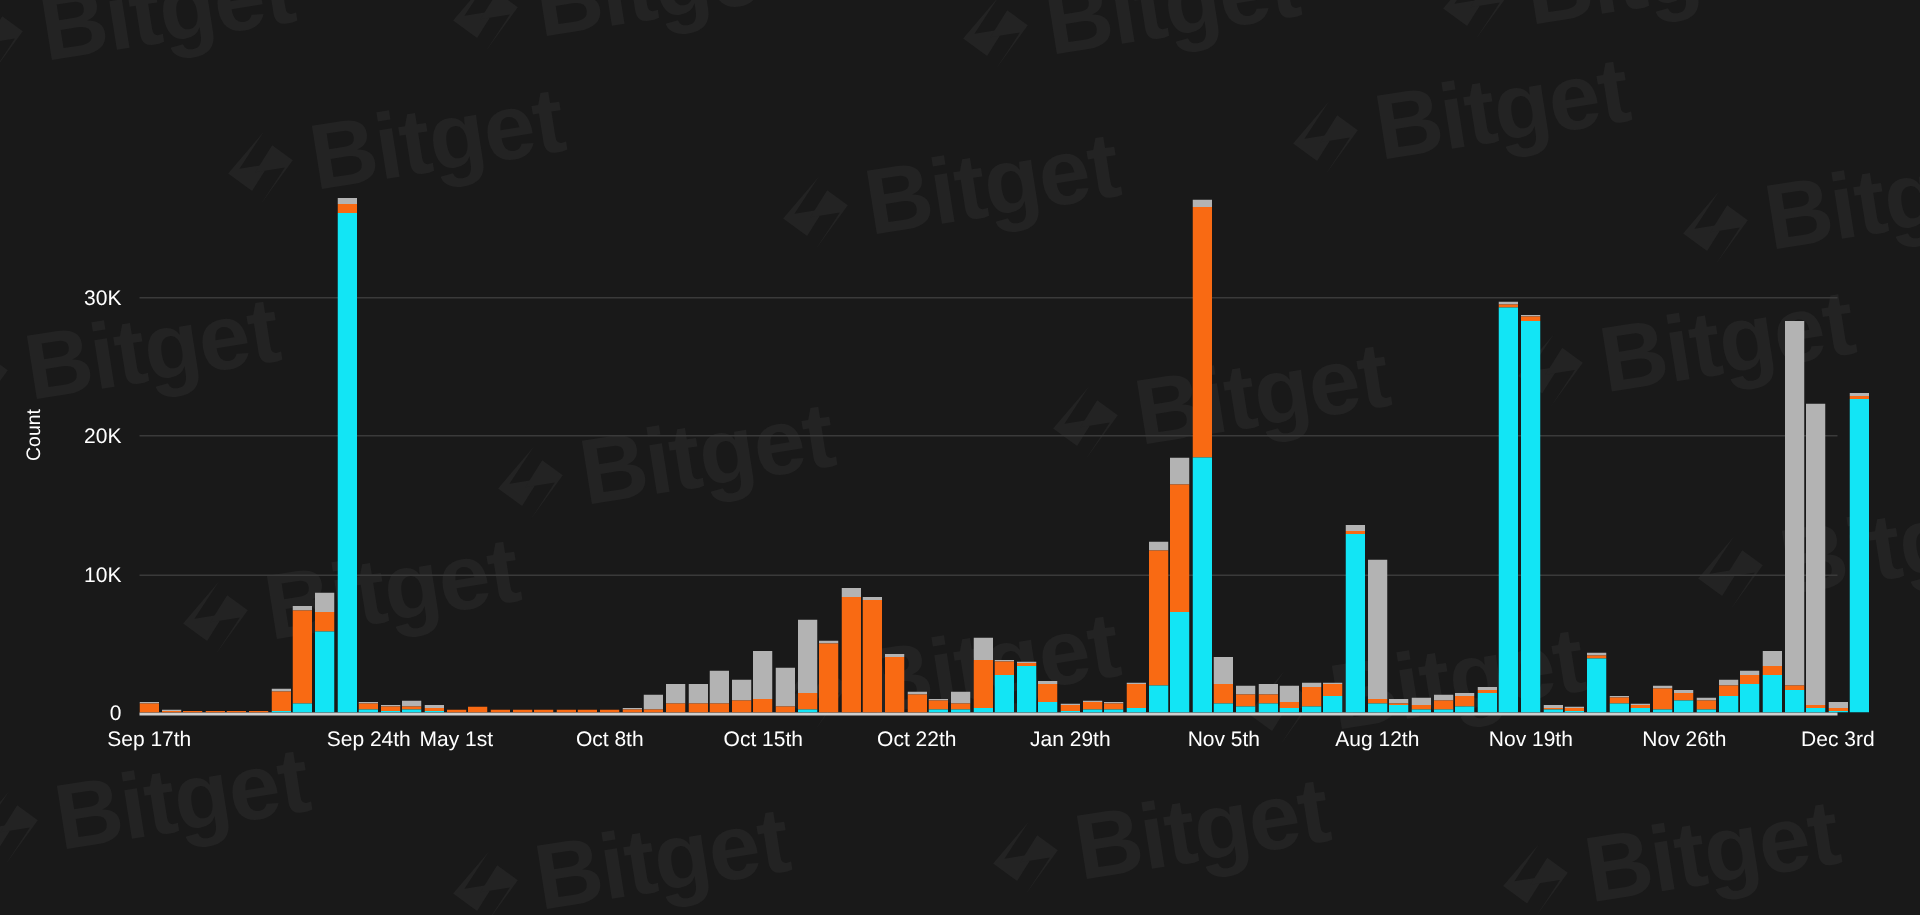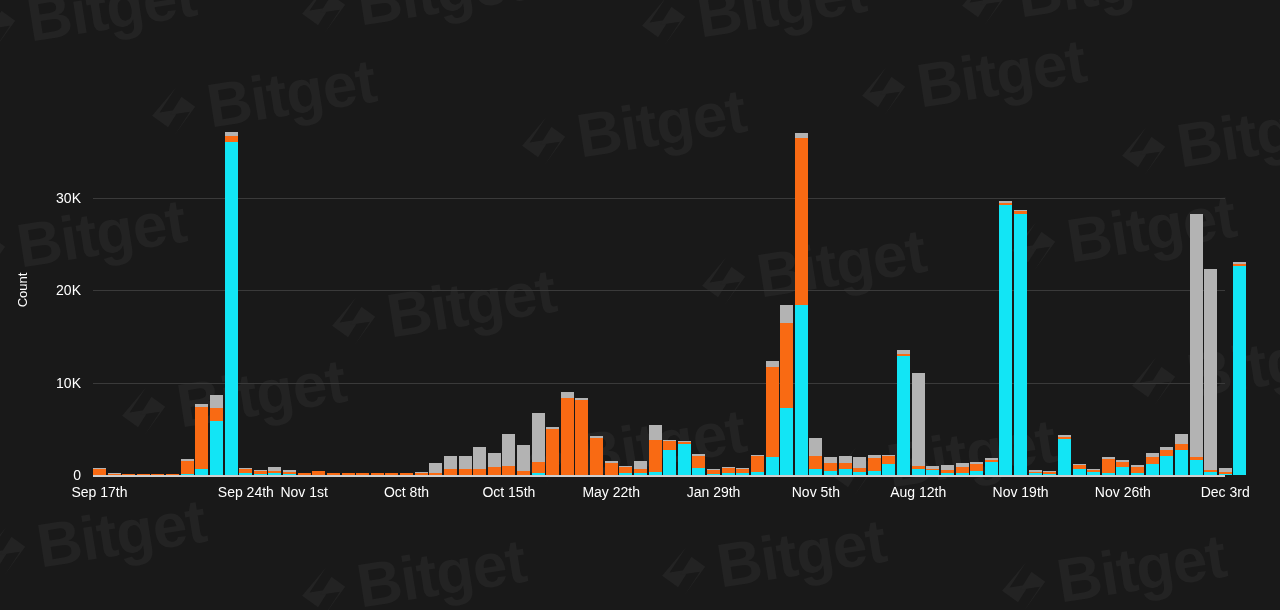--- a/index.html
+++ b/index.html
@@ -715,24 +715,24 @@
         <div class="seg" style="height: 1.85px; background: rgb(249, 106, 19);"></div>
         <div class="seg" style="height: 4.625px; background: rgb(179, 179, 179);"></div>
       </div>
       <div class="bar" style="left: 1233.36px; height: 212.75px; width: 13px;">
         <div class="seg" style="height: 209.975px; background: rgb(18, 229, 245);"></div>
         <div class="seg" style="height: 1.85px; background: rgb(249, 106, 19);"></div>
         <div class="seg" style="height: 1.5px; background: rgb(179, 179, 179);"></div>
       </div>
       <div class="xtick" style="left: 99.5px;">Sep 17th</div>
       <div class="xtick" style="left: 201.84px; margin-left: 44px;">Sep 24th</div>
-      <div class="xtick" style="left: 304.18px;">Nov 1st</div>
+      <div class="xtick" style="left: 304.18px;">May 1st</div>
       <div class="xtick" style="left: 406.52px;">Oct 8th</div>
       <div class="xtick" style="left: 508.86px;">Oct 15th</div>
-      <div class="xtick" style="left: 611.2px;">May 22th</div>
+      <div class="xtick" style="left: 611.2px;">Oct 22th</div>
       <div class="xtick" style="left: 713.54px;">Jan 29th</div>
       <div class="xtick" style="left: 815.88px;">Nov 5th</div>
       <div class="xtick" style="left: 918.22px;">Aug 12th</div>
       <div class="xtick" style="left: 1020.56px;">Nov 19th</div>
       <div class="xtick" style="left: 1122.9px;">Nov 26th</div>
       <div class="xtick" style="left: 1225.24px;">Dec 3rd</div>
     </div>
 
 
 </div>

